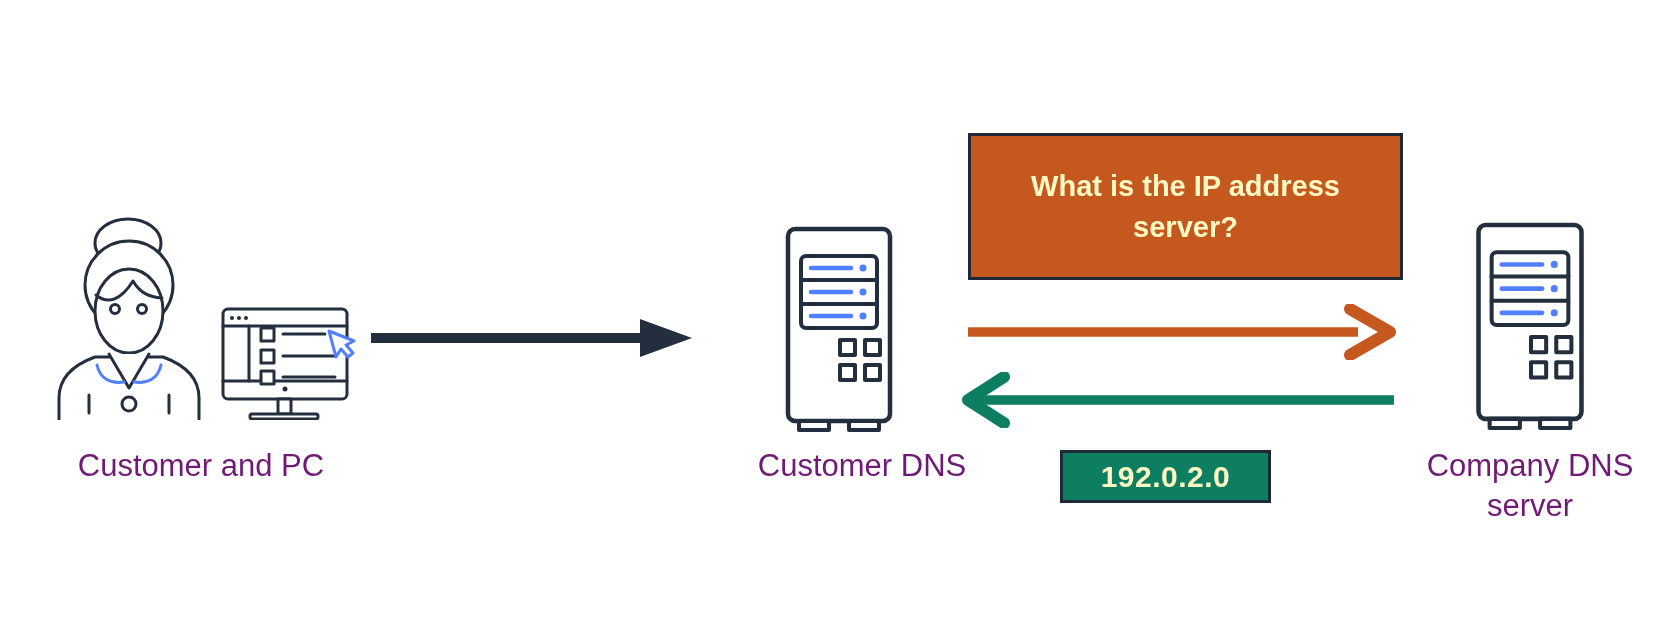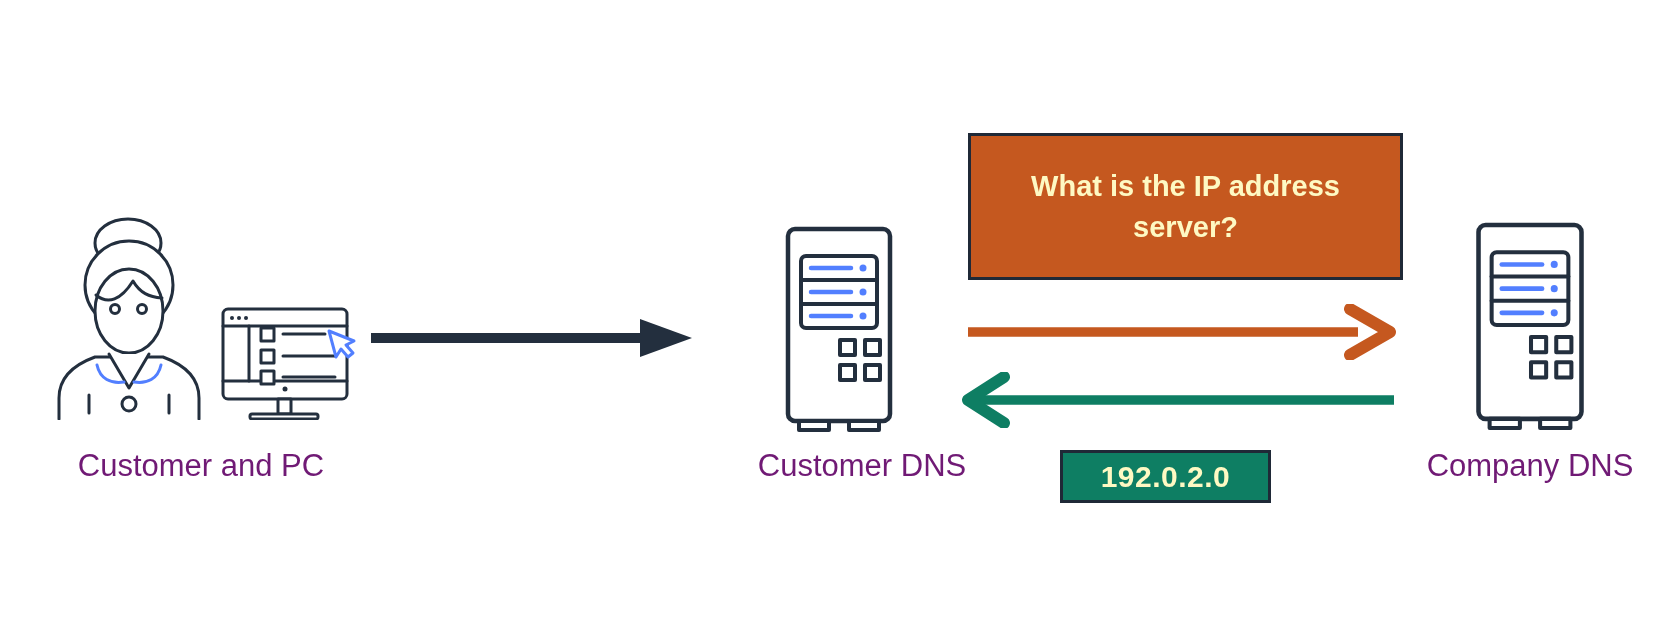--- a/index.html
+++ b/index.html
@@ -144,15 +144,16 @@
   <div class="node-label" style="left:36px;top:446px;width:330px">
     <span>Customer and PC</span>
   </div>
 
   <div class="node-label" style="left:732px;top:446px;width:260px">
     <span>Customer DNS</span>
   </div>
 
   <div class="node-label" style="left:1400px;top:446px;width:260px">
     <span>Company DNS</span>
+    <span>server</span>
   </div>
 
 </div>
 
 </body></html>

